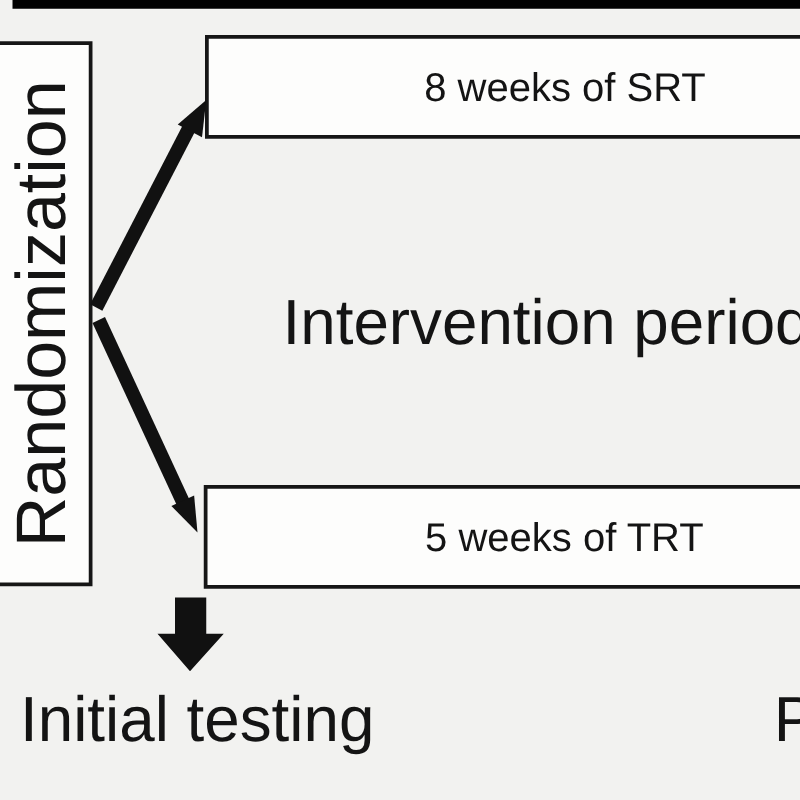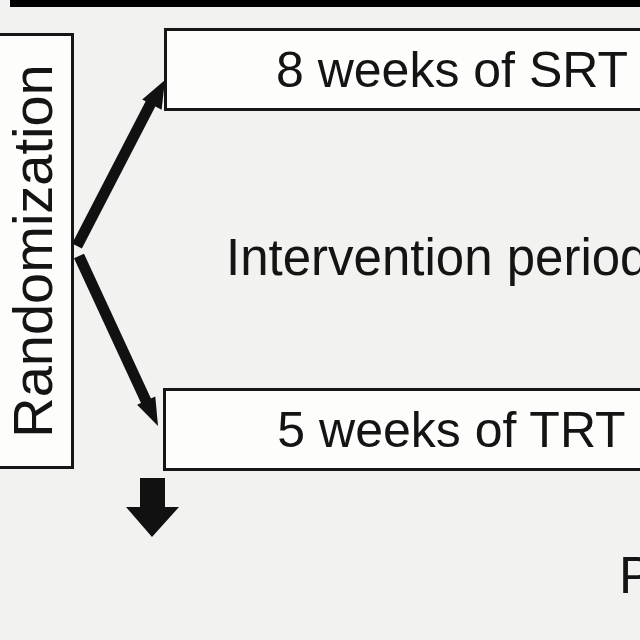--- a/index.html
+++ b/index.html
@@ -31,21 +31,21 @@
     white-space:nowrap;
     font-size:56px;line-height:1;
   }
   .srt-box{
     left:164px;top:28px;width:576px;height:83px;
   }
   .trt-box{
     left:163px;top:388px;width:577px;height:83px;
   }
   .box-label{
-    font-size:50px;line-height:1;white-space:nowrap;
+    font-size:32px;line-height:1;white-space:nowrap;
   }
   .free-label{
     position:absolute;
     font-size:51px;line-height:1.1;white-space:nowrap;
   }
   .intervention{left:226px;top:230px;}
   .initial{left:16px;top:548px;}
   .post-partial{left:619px;top:548px;}
   .edge-fragment{
     position:absolute;left:-13px;top:41px;
@@ -72,20 +72,21 @@
   <div class="box srt-box">
     <span class="box-label">8 weeks of SRT</span>
   </div>
 
   <div class="box trt-box">
     <span class="box-label">5 weeks of TRT</span>
   </div>
 
   <span class="free-label intervention">Intervention period</span>
 
+  <span class="free-label initial">Initial testing</span>
 
   <span class="free-label post-partial">P</span>
 
   <svg class="arrows" viewBox="0 0 640 640">
 
     <g>
       <line x1="77" y1="246" x2="152" y2="101" stroke="#111" stroke-width="11"></line>
       <polygon points="165,80 161.6,109.8 142.2,99.6" fill="#111"></polygon>
     </g>
 

